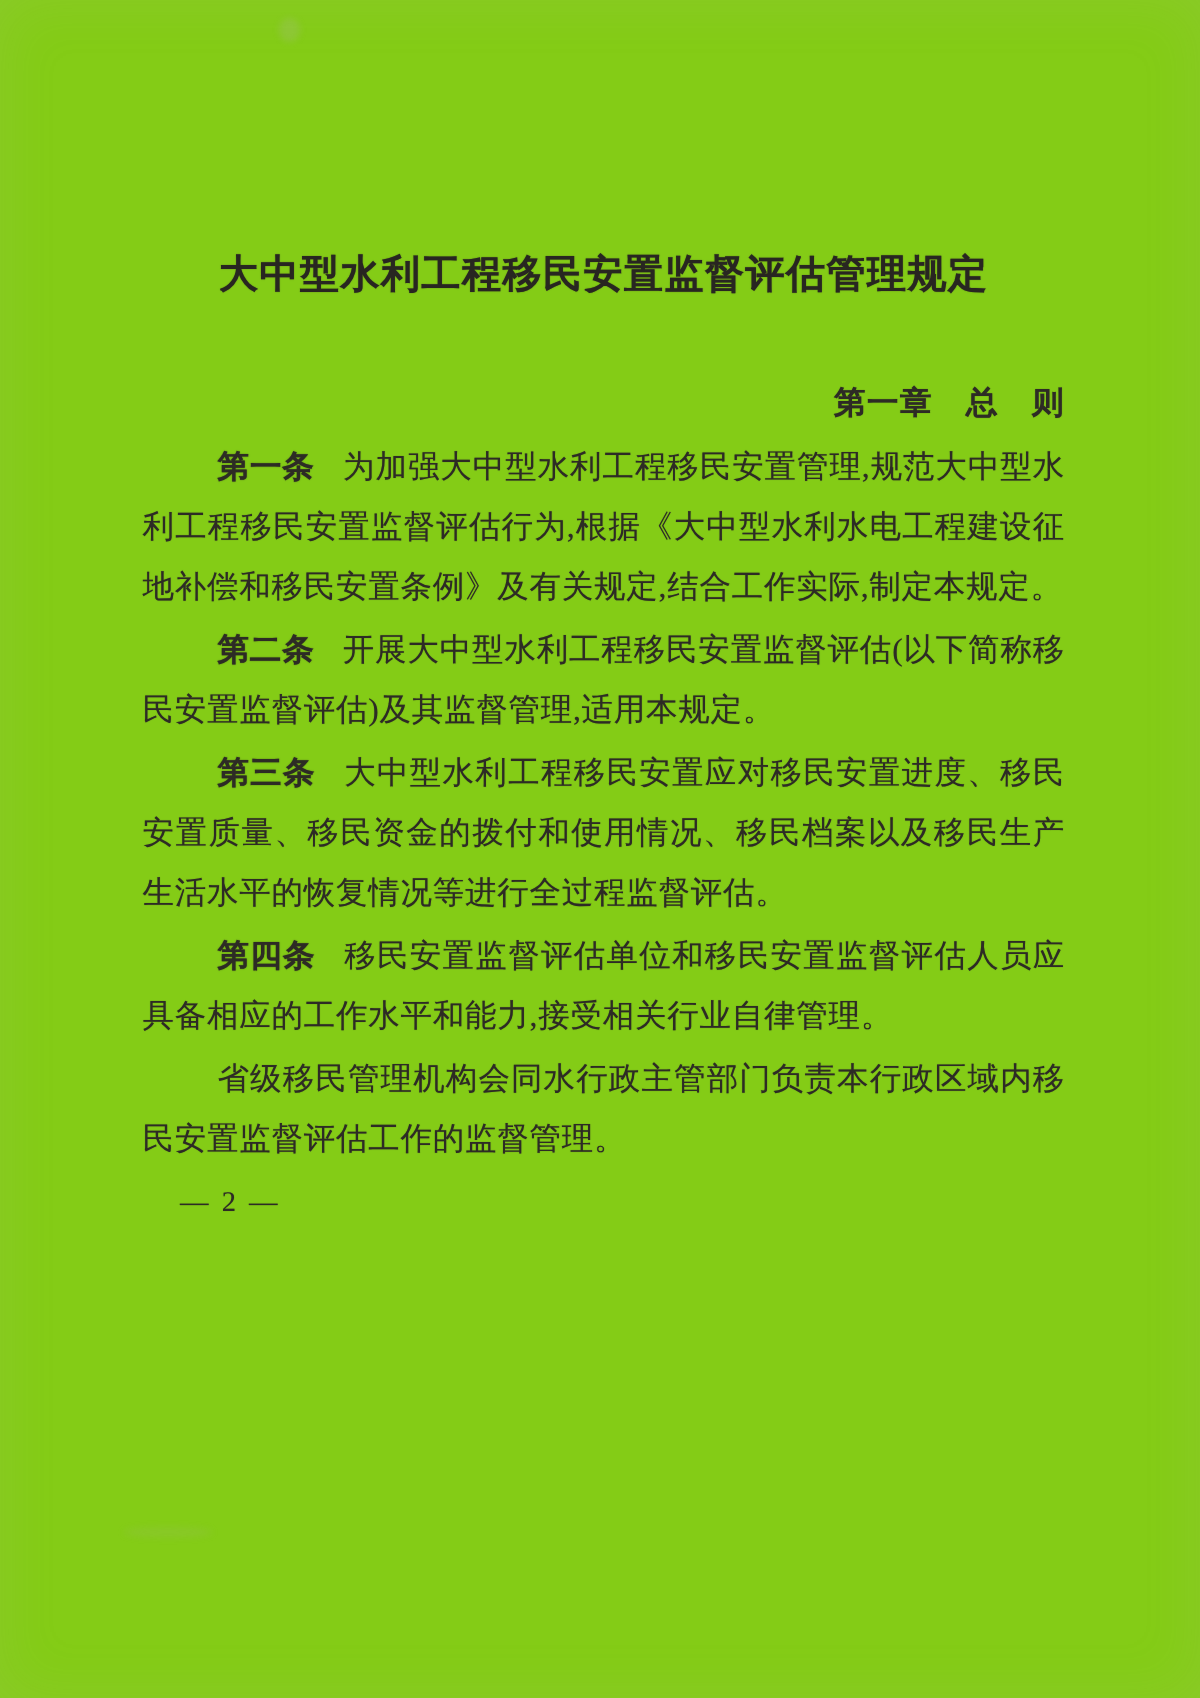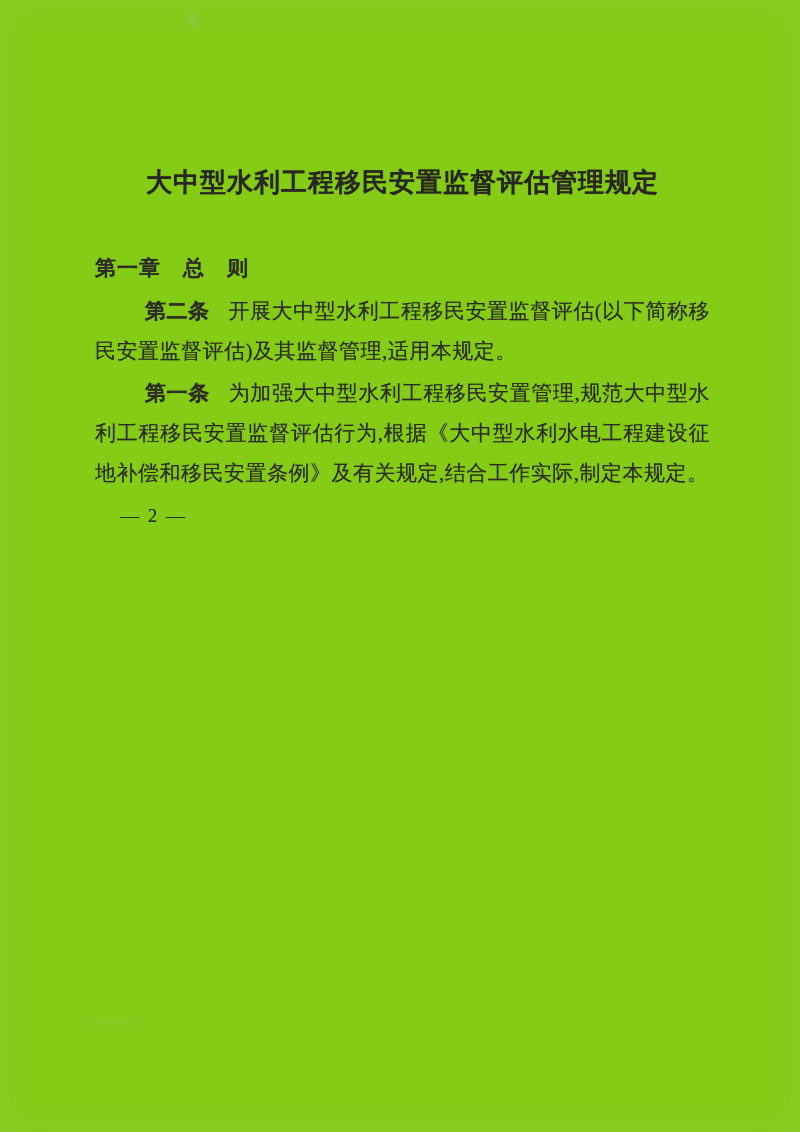--- a/index.html
+++ b/index.html
@@ -31,21 +31,21 @@
     text-align: center;
     font-size: 26px;
     font-weight: bold;
     letter-spacing: 1px;
     color: #2b2924;
     text-shadow: 0 0 0.8px rgba(43,41,36,0.65);
   }
   .chapter-heading {
     margin: 55px 0 10px 0;
     line-height: 26px;
-    text-align: left;
+    text-align: right;
     font-size: 21px;
     font-weight: bold;
     letter-spacing: 1px;
     color: #2f2d28;
     text-shadow: 0 0 0.7px rgba(47,45,40,0.6);
   }
   .article {
     margin: 0 0 2px 0;
     font-size: 21px;
     line-height: 40px;
@@ -97,25 +97,28 @@
 <div class="scan-page">
   <div class="scan-smudge-top"></div>
   <div class="scan-smudge-bottom"></div>
 
   <div class="content">
 
     <h1 class="doc-title">大中型水利工程移民安置监督评估管理规定</h1>
 
     <h2 class="chapter-heading">第一章　总　则</h2>
 
+    <p class="article"><span class="article-label">第一条</span><span>为加强大中型水利工程移民安置管理,规范大中型水利工程移民安置监督评估行为,根据《大中型水利水电工程建设征地补偿和移民安置条例》及有关规定,结合工作实际,制定本规定。</span></p>
+
     <p class="article"><span class="article-label">第二条</span><span>开展大中型水利工程移民安置监督评估(以下简称移民安置监督评估)及其监督管理,适用本规定。</span></p>
 
-    <p class="article"><span class="article-label">第一条</span><span>为加强大中型水利工程移民安置管理,规范大中型水利工程移民安置监督评估行为,根据《大中型水利水电工程建设征地补偿和移民安置条例》及有关规定,结合工作实际,制定本规定。</span></p>
+    <p class="article"><span class="article-label">第三条</span><span>大中型水利工程移民安置应对移民安置进度、移民安置质量、移民资金的拨付和使用情况、移民档案以及移民生产生活水平的恢复情况等进行全过程监督评估。</span></p>
+
+    <p class="article"><span class="article-label">第四条</span><span>移民安置监督评估单位和移民安置监督评估人员应具备相应的工作水平和能力,接受相关行业自律管理。</span></p>
 
 
 
-
-
+    <p class="article"><span>省级移民管理机构会同水行政主管部门负责本行政区域内移民安置监督评估工作的监督管理。</span></p>
 
     <div class="page-number">— 2 —</div>
 
   </div>
 </div>
 
 </body></html>

